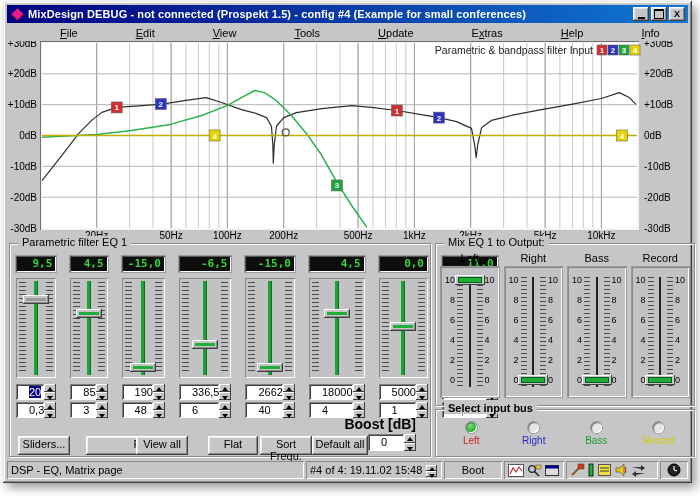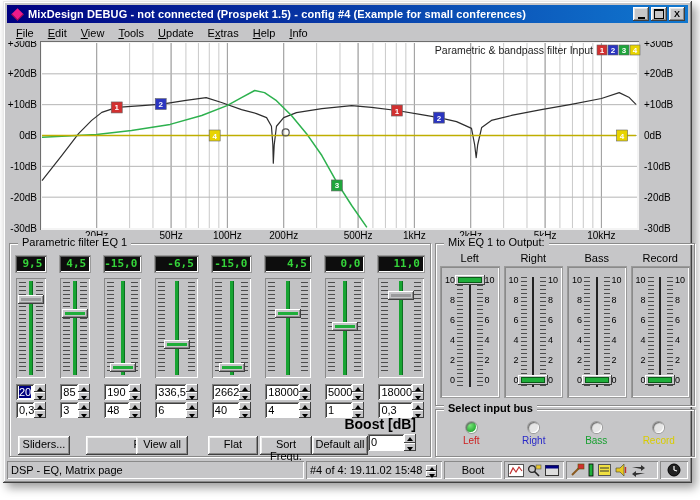--- a/index.html
+++ b/index.html
@@ -14,21 +14,21 @@
   .titlebar{position:absolute;left:4px;top:4px;right:4px;height:18px;display:flex;align-items:center;
             background:linear-gradient(90deg,#000080,#1274cе 80%,#1a86dc);background:linear-gradient(90deg,#000080,#1078d0);padding:0 3px;}
   .logo{width:9px;height:9px;background:#ee1a8a;transform:rotate(45deg);margin:0 6px 0 3px;box-shadow:inset -1px -1px 0 #7c0a48;}
   .title-text{color:#fff;font-weight:bold;font-size:11px;white-space:nowrap;overflow:hidden;flex:1;letter-spacing:.1px;}
   .winbtns{display:flex;gap:2px;}
   .wbtn{width:16px;height:14px;display:flex;align-items:center;justify-content:center;font-size:9px;font-weight:bold;}
   .glyph-min{width:7px;height:2px;background:#000;margin-top:7px;}
   .glyph-max{width:8px;height:7px;border:1px solid #000;border-top:2px solid #000;}
   
   .menubar{position:absolute;left:4px;top:23px;right:4px;height:17px;display:flex;align-items:center;padding-left:2px;}
-  .menu-item{padding:2px 7px;cursor:default;}
+  .menu-item{padding:2px 7px;cursor:default;margin-left:44px;}
   
   .chart{position:absolute;left:2px;top:40px;width:686px;height:200px;}
   
   .panels{position:absolute;left:2px;top:240px;width:686px;height:218px;}
   .groupbox{position:absolute;border:1px solid #8a8a8a;box-shadow:1px 1px 0 #fff,inset 1px 1px 0 #fff;}
   .gb-label{position:absolute;top:-8px;left:8px;background:#c6c6c8;padding:0 4px;white-space:nowrap;}
   
   .eq-cols{position:absolute;left:6px;right:6px;top:12px;display:flex;gap:14px;}
   .eq-col{flex:1;display:flex;flex-direction:column;}
   .lcd{height:15px;background:#0d0d0d;color:#35d43a;font-family:"DejaVu Sans Mono",monospace;font-size:11px;font-weight:bold;
@@ -39,21 +39,21 @@
             background-image:repeating-linear-gradient(to bottom,#4c4c4c 0 1px,transparent 1px 4px);}
   .eq-ticks.l{left:3px;}.eq-ticks.r{right:3px;}
   .eq-track{position:absolute;left:50%;margin-left:-2px;width:3px;top:3px;bottom:3px;background:#18a432;border-right:1px solid #0b6e20;}
   .thumb{position:absolute;left:50%;margin-left:-13px;width:26px;height:9px;background:#c6c6c8;
          box-shadow:inset -1px -1px 0 #404040,inset 1px 1px 0 #fff,inset -2px -2px 0 #8a8a8a;}
   .thumb::after{content:'';position:absolute;left:3px;right:3px;top:3px;height:3px;background:#1fae3a;}
   .thumb.gray::after{background:#9a9a9c;}
   .frow{display:flex;height:16px;margin-top:6px;}
   .frow.q{margin-top:2px;}
   .fld{flex:1;background:#fff;box-shadow:inset 1px 1px 0 #808080,inset -1px -1px 0 #fff,inset 2px 2px 0 #404040;
-       padding:2px 0 0 3px;overflow:hidden;white-space:nowrap;}
+       padding:2px 0 0 13px;overflow:hidden;white-space:nowrap;}
   .selhl{background:#000080;color:#fff;}
   .spin{width:12px;display:flex;flex-direction:column;}
   .sp{flex:1;position:relative;background:#c6c6c8;box-shadow:inset -1px -1px 0 #404040,inset 1px 1px 0 #fff;}
   .sp::after{content:'';position:absolute;left:50%;top:50%;margin-left:-3px;border:3px solid transparent;}
   .sp.up::after{margin-top:-4px;border-bottom:4px solid #000;}
   .sp.dn::after{margin-top:0;border-top:4px solid #000;}
   .eq-btnrow{position:absolute;left:6px;right:6px;bottom:3px;height:17px;}
   .btn{position:absolute;height:17px;background:#c6c6c8;text-align:center;padding-top:2px;
        box-shadow:inset -1px -1px 0 #404040,inset 1px 1px 0 #fff,inset -2px -2px 0 #8a8a8a,inset 2px 2px 0 #eee;}
   .boost-label{position:absolute;right:8px;bottom:21px;font-weight:bold;font-size:14px;}

